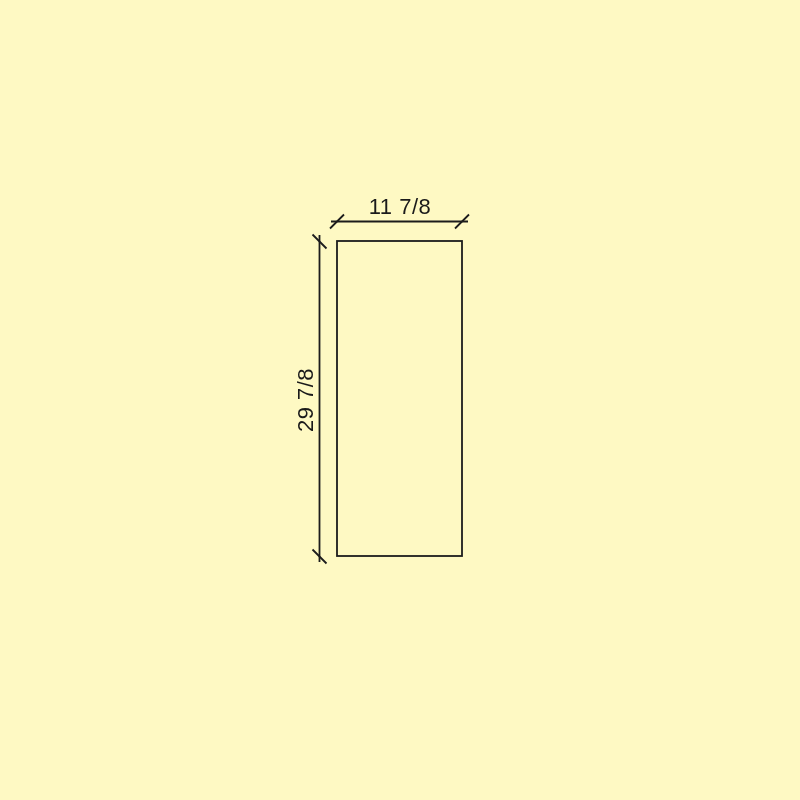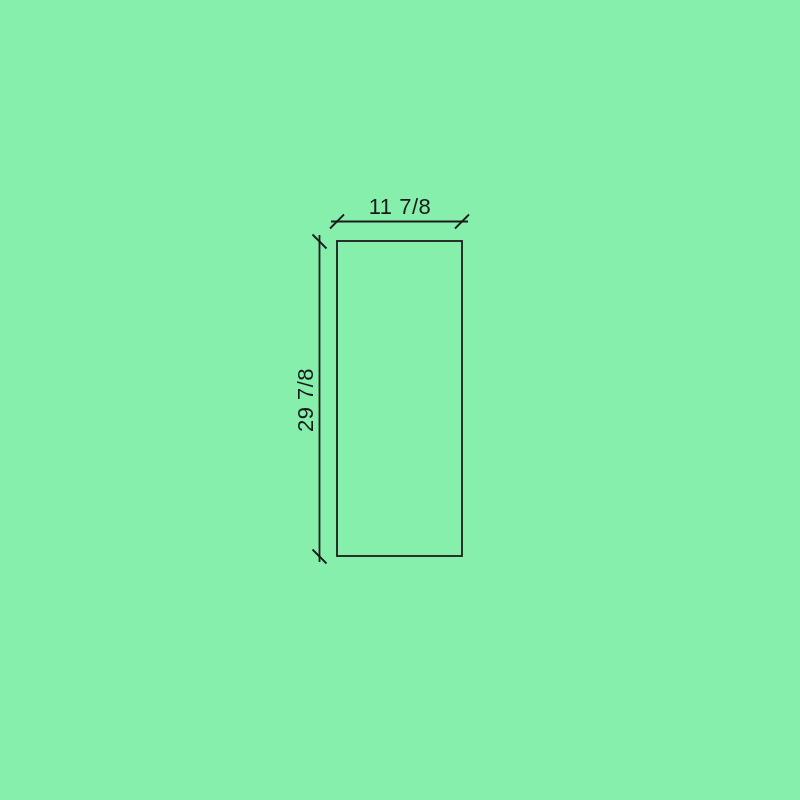--- a/index.html
+++ b/index.html
@@ -7,21 +7,21 @@
     padding: 0;
     width: 800px;
     height: 800px;
     background: #f5f5f5;
     overflow: hidden;
   }
   .canvas-wrap {
     position: relative;
     width: 800px;
     height: 800px;
-    background: #86efac;
+    background: #fef9c3;
   }
   svg {
     display: block;
   }
   .dim-text {
     font-family: "Liberation Sans", sans-serif;
     font-size: 22px;
     letter-spacing: 0.5px;
   }
 </style>

